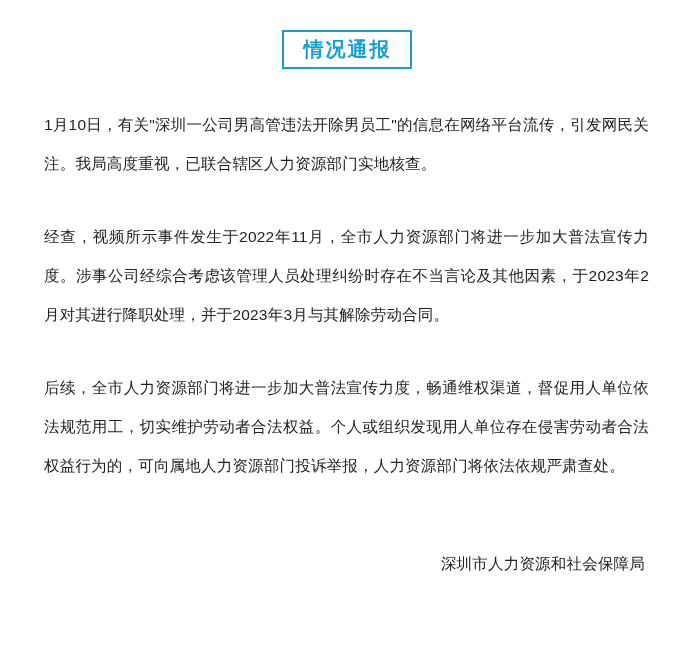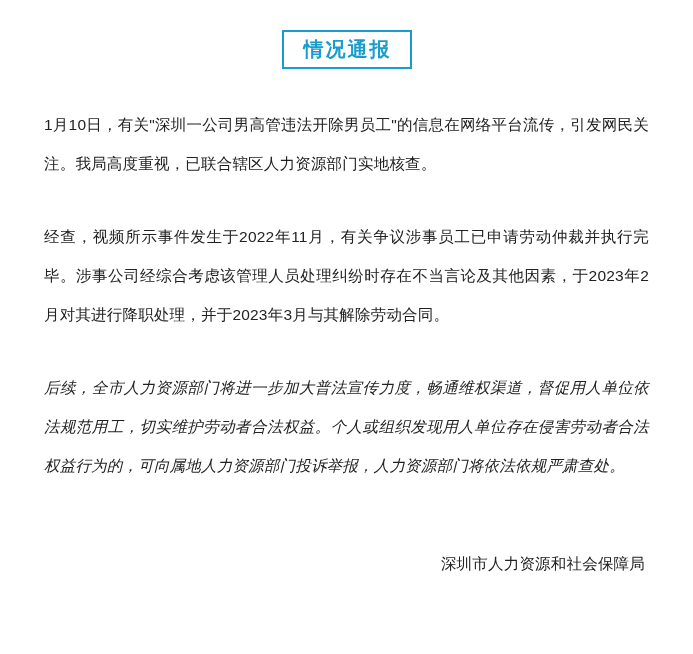--- a/index.html
+++ b/index.html
@@ -48,21 +48,21 @@
     letter-spacing: 0.2px;
   }
   .para {
     margin: 0 0 28px 0;
   }
   .para:last-of-type {
     margin-bottom: 0;
   }
   .p1 { margin-top: 18px; }
   .p2 { margin-top: 34px; }
-  .p3 { margin-top: 34px; font-style: italic; }
+  .p3 { margin-top: 34px; }
   .signature {
     margin-top: 62px;
     text-align: right;
     font-size: 15.5px;
     color: #222222;
     line-height: 34px;
     letter-spacing: 0.2px;
   }
   .sign-name {
     display: block;
@@ -78,21 +78,21 @@
 <body>
 
 <div class="page">
 
   <div class="title-wrap">
     <span class="title-badge">情况通报</span>
   </div>
 
   <div class="body-text">
     <p class="para p1">1月10日，有关"深圳一公司男高管违法开除男员工"的信息在网络平台流传，引发网民关注。我局高度重视，已联合辖区人力资源部门实地核查。</p>
-    <p class="para p2">经查，视频所示事件发生于2022年11月，有关争议涉事员工已申请劳动仲裁并执行完毕。涉事公司经综合考虑该管理人员处理纠纷时存在不当言论及其他因素，于2023年2月对其进行降职处理，并于2023年3月与其解除劳动合同。</p>
+    <p class="para p2">经查，视频所示事件发生于2022年11月，全市人力资源部门将进一步加大普法宣传力度。涉事公司经综合考虑该管理人员处理纠纷时存在不当言论及其他因素，于2023年2月对其进行降职处理，并于2023年3月与其解除劳动合同。</p>
     <p class="para p3">后续，全市人力资源部门将进一步加大普法宣传力度，畅通维权渠道，督促用人单位依法规范用工，切实维护劳动者合法权益。个人或组织发现用人单位存在侵害劳动者合法权益行为的，可向属地人力资源部门投诉举报，人力资源部门将依法依规严肃查处。</p>
   </div>
 
   <div class="signature">
     <span class="sign-name">深圳市人力资源和社会保障局</span>
   </div>
 
 </div>
 
 </body></html>

